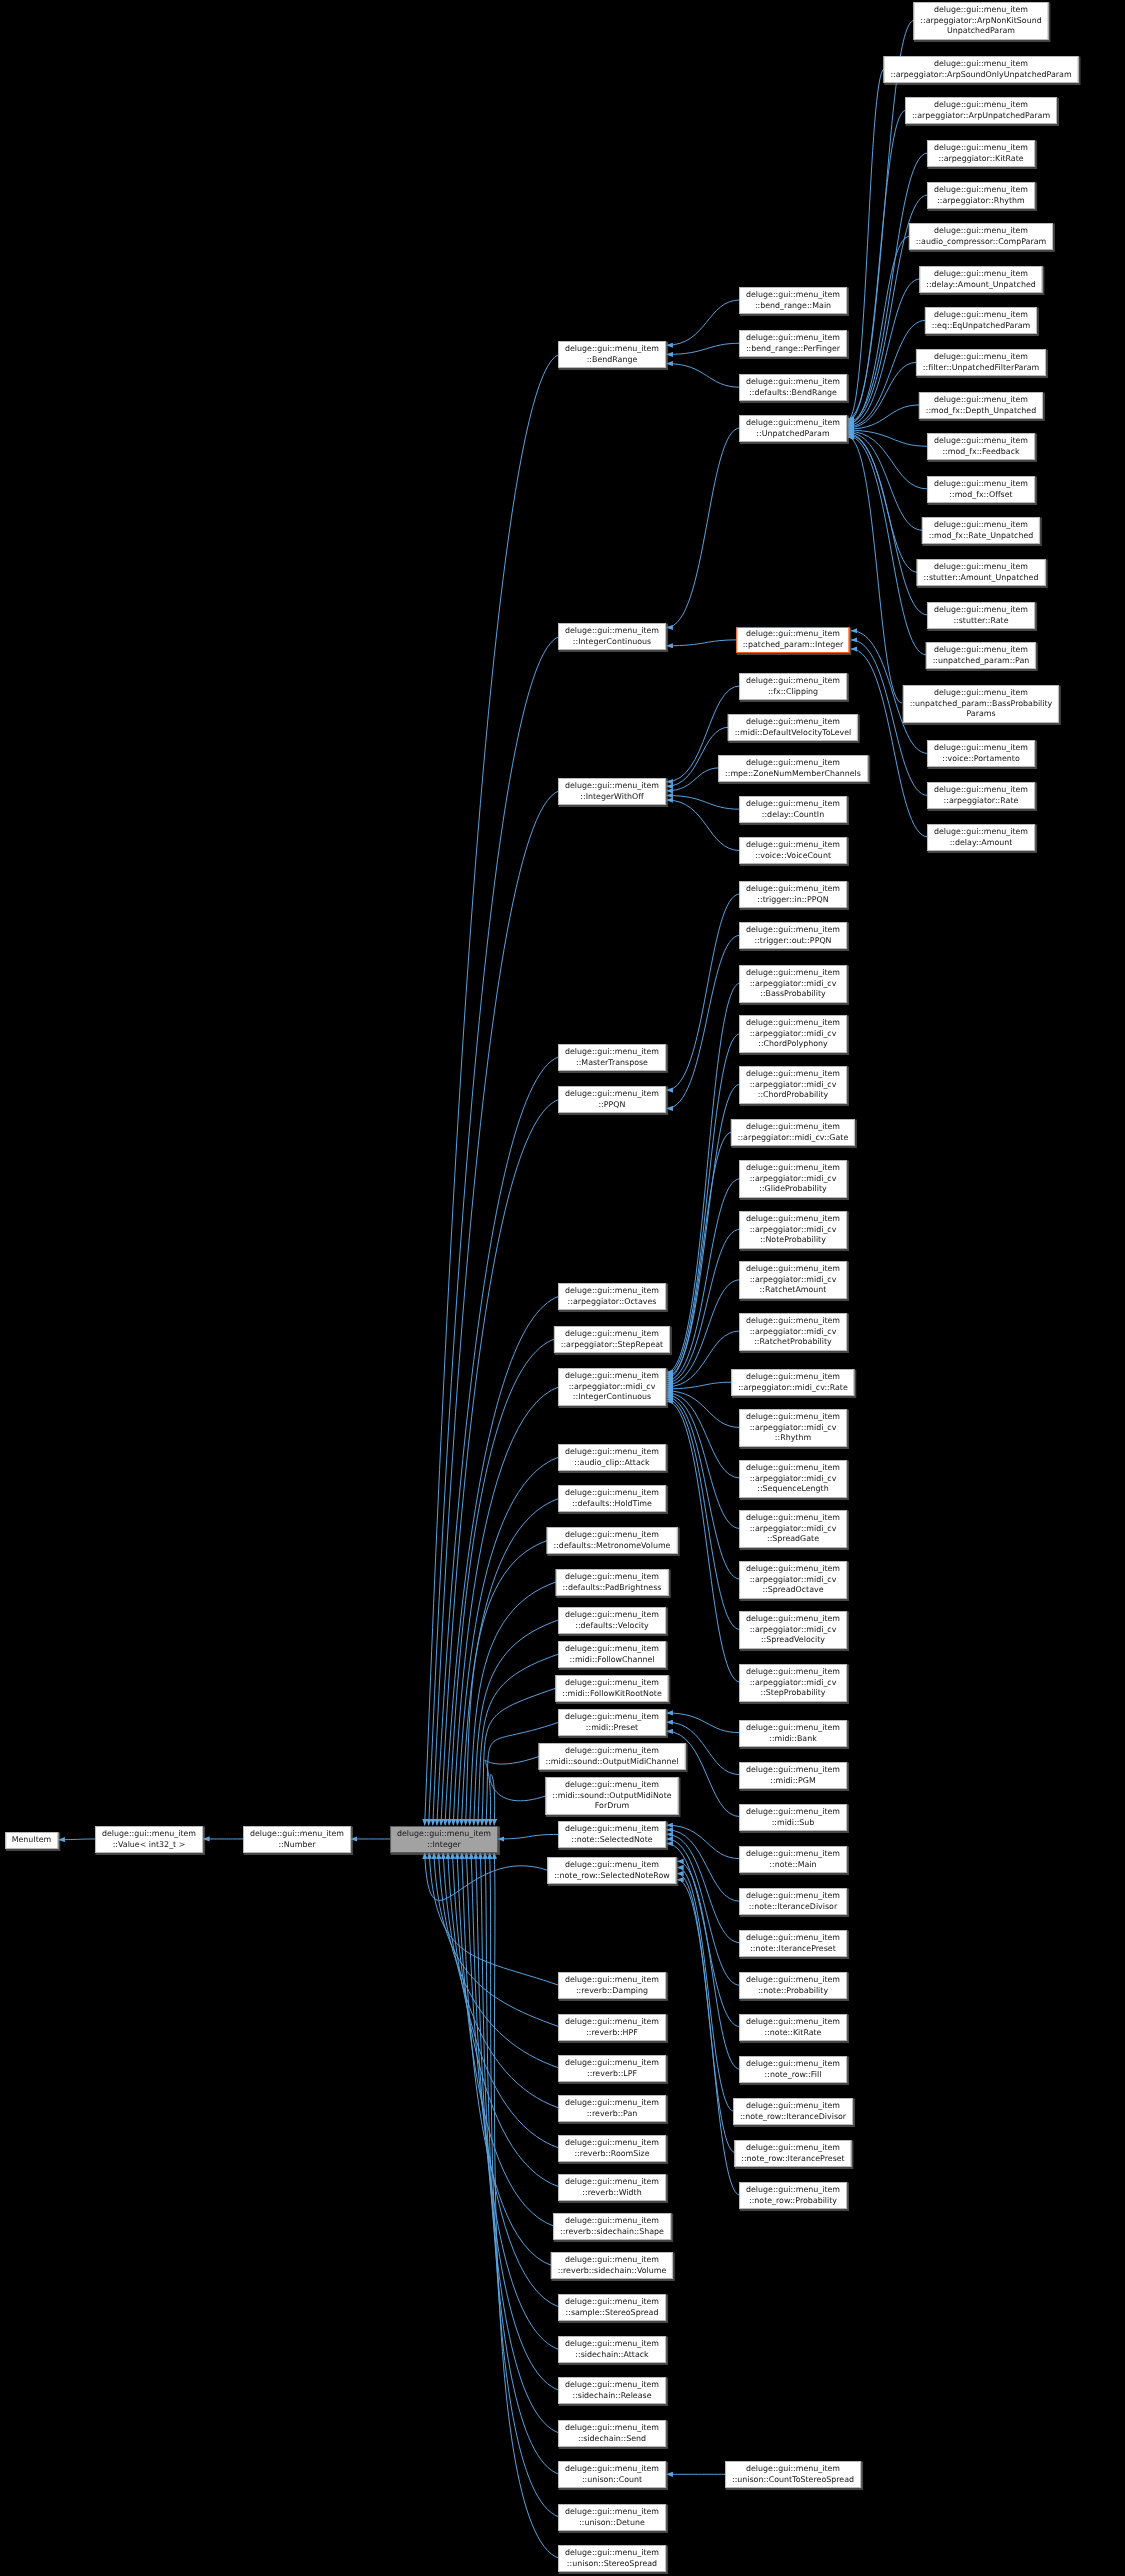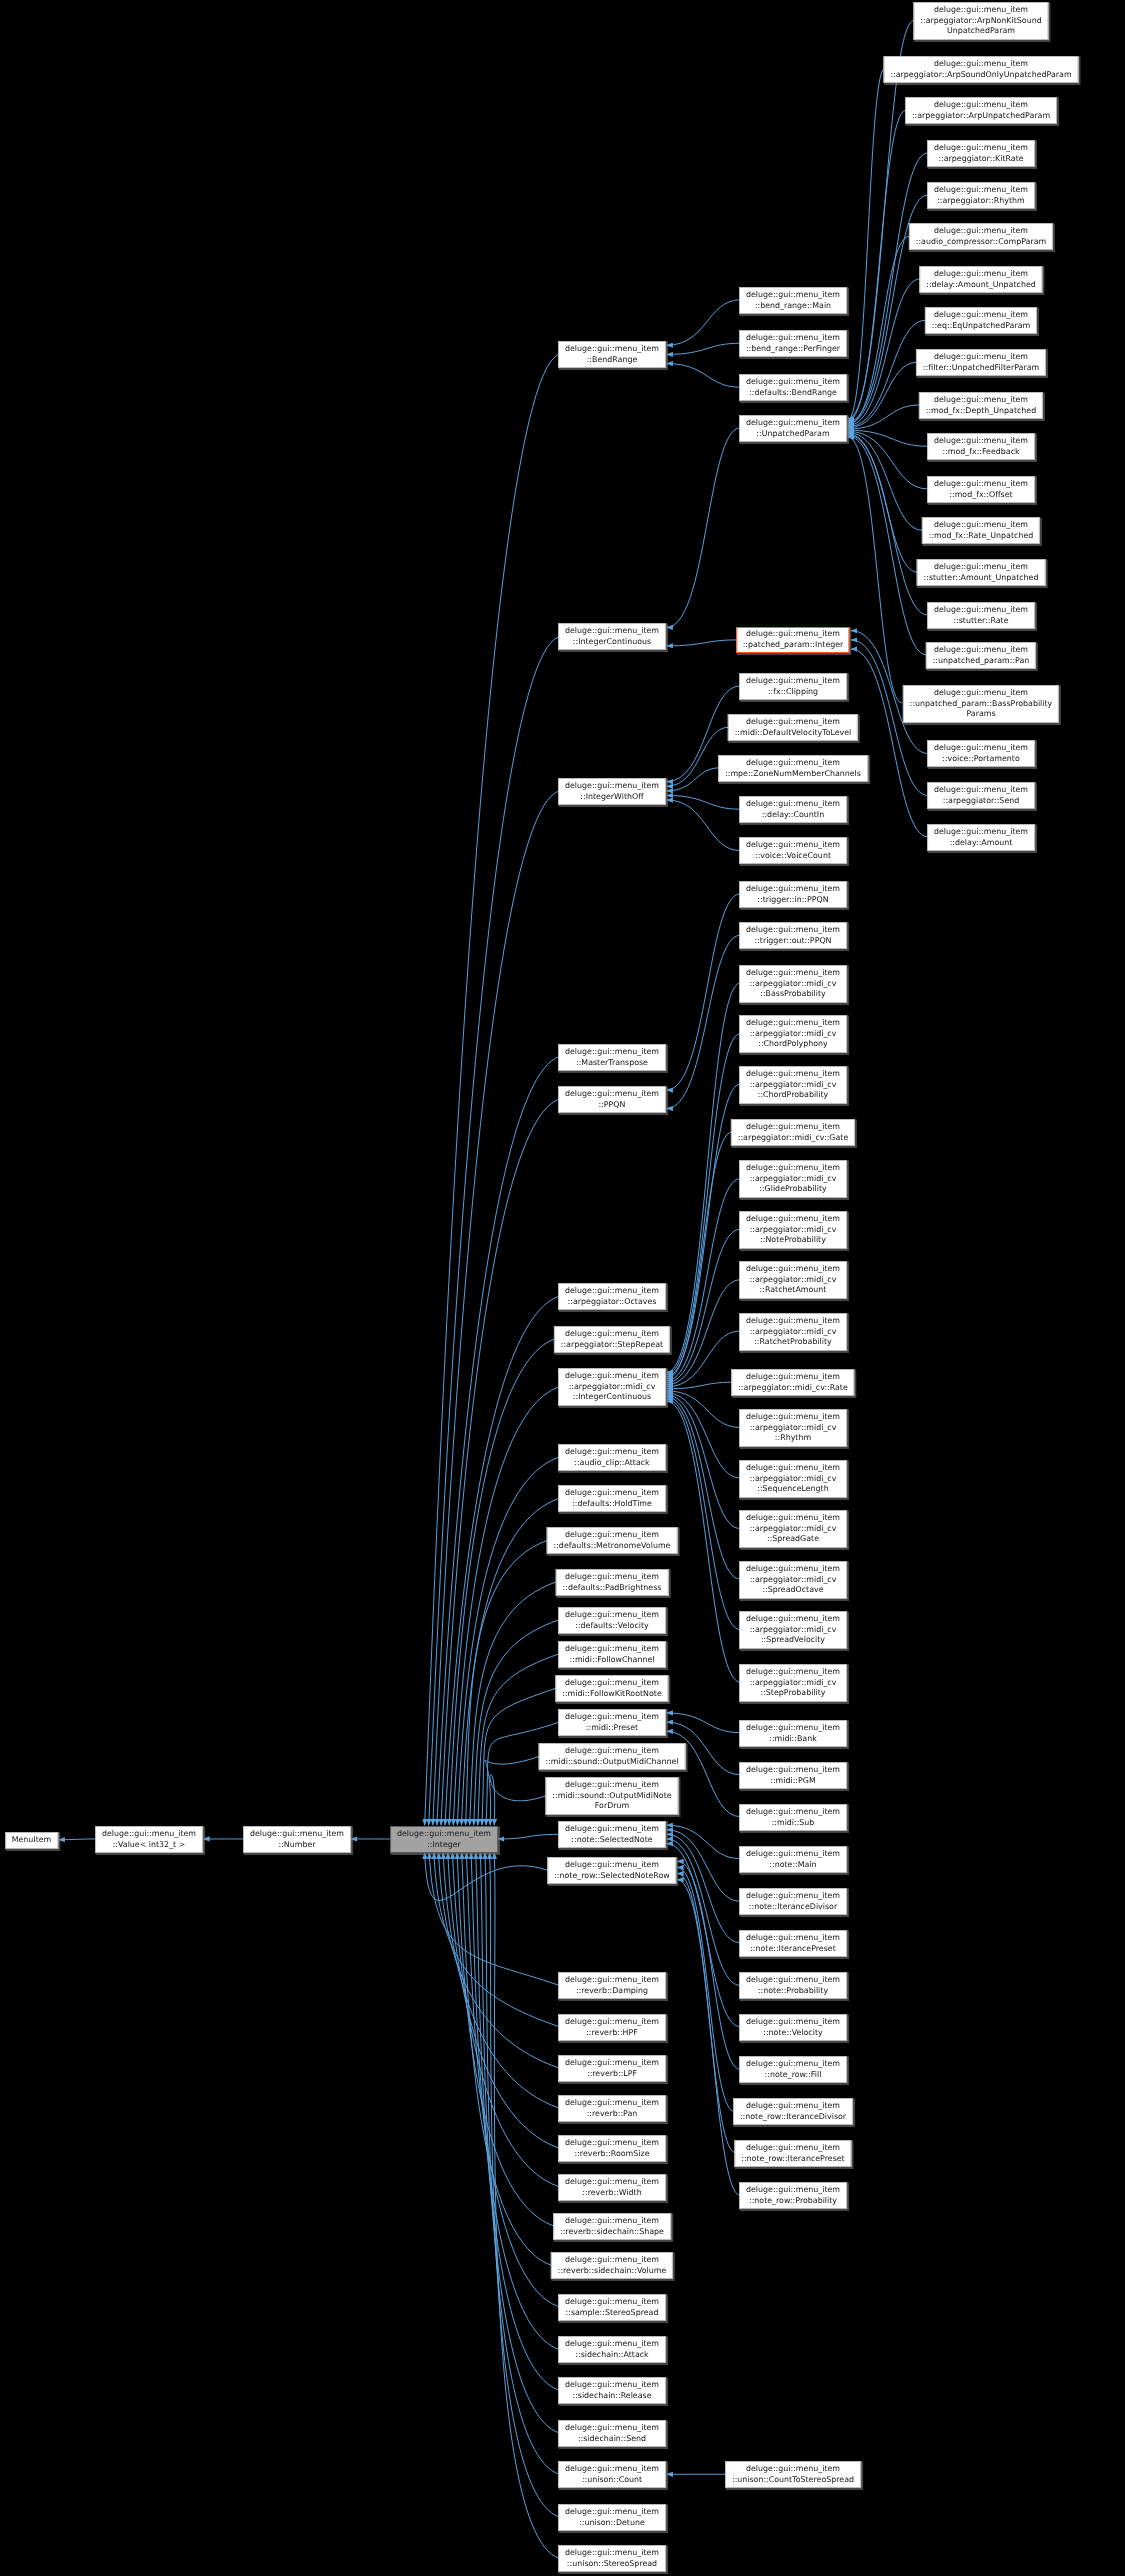--- a/index.html
+++ b/index.html
@@ -430,21 +430,21 @@
     <div class="node" style="left: 793px; top: 1930px;">
       <span>deluge::gui::menu_item</span>
       <span>::note::IterancePreset</span>
     </div>
     <div class="node" style="left: 793px; top: 1972px;">
       <span>deluge::gui::menu_item</span>
       <span>::note::Probability</span>
     </div>
     <div class="node" style="left: 793px; top: 2014px;">
       <span>deluge::gui::menu_item</span>
-      <span>::note::Velocity</span>
+      <span>::note::KitRate</span>
     </div>
     <div class="node" style="left: 793px; top: 2056px;">
       <span>deluge::gui::menu_item</span>
       <span>::note_row::Fill</span>
     </div>
     <div class="node" style="left: 793px; top: 2098px;">
       <span>deluge::gui::menu_item</span>
       <span>::note_row::IteranceDivisor</span>
     </div>
     <div class="node" style="left: 793px; top: 2140px;">
@@ -528,20 +528,20 @@
       <span>deluge::gui::menu_item</span>
       <span>::unpatched_param::BassProbability</span>
       <span>Params</span>
     </div>
     <div class="node" style="left: 981px; top: 740px;">
       <span>deluge::gui::menu_item</span>
       <span>::voice::Portamento</span>
     </div>
     <div class="node" style="left: 981px; top: 782px;">
       <span>deluge::gui::menu_item</span>
-      <span>::arpeggiator::Send</span>
+      <span>::arpeggiator::Rate</span>
     </div>
     <div class="node" style="left: 981px; top: 824px;">
       <span>deluge::gui::menu_item</span>
       <span>::delay::Amount</span>
     </div>
   </div>
 
 
 </body></html>

